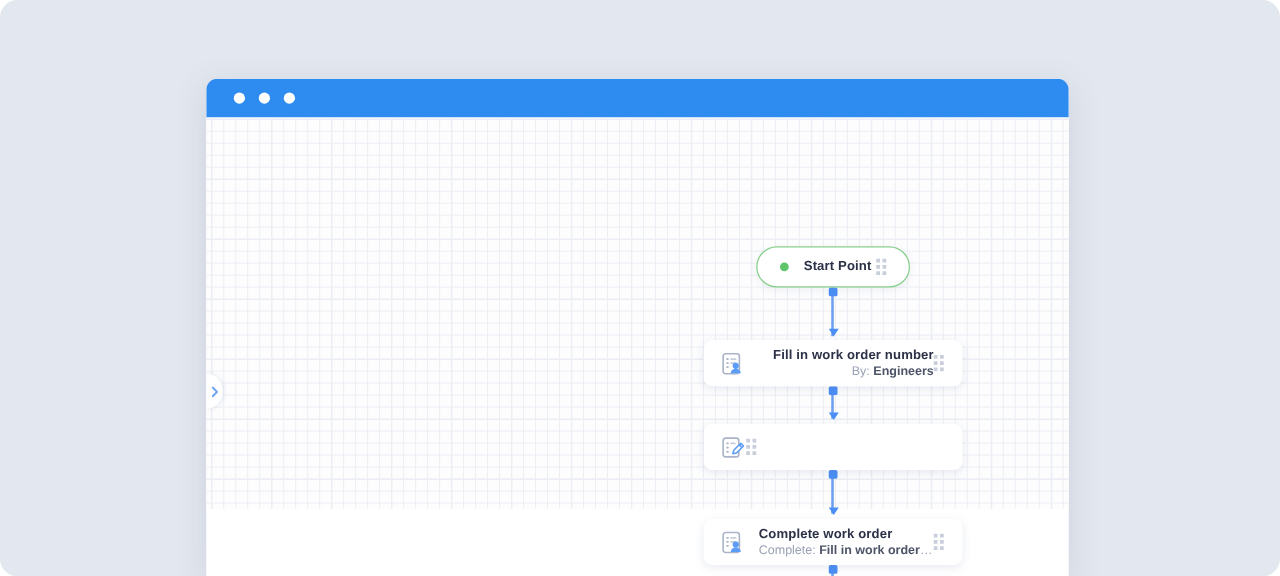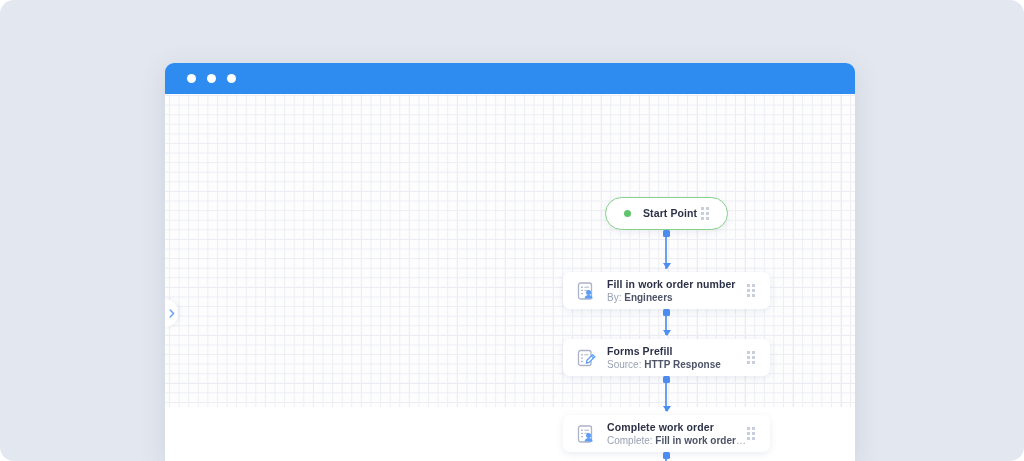--- a/index.html
+++ b/index.html
@@ -146,21 +146,21 @@
     background: #5fc46a;
     margin-left: 18px; flex: 0 0 auto;
   }
   #node-start .title {
     font-size: 10.5px; font-weight: bold; color: #2c3147;
     text-align: left; margin-left: 12px;
     flex: 1 1 auto;
   }
   #node-start .handle { margin-right: 14px; }
 
-  #node-fill     { left: 398px; top: 178px; width: 207px; height: 37px; }
+  #node-fill     { left: 398px; top: 178px; width: 207px; height: 37px; text-align: right; }
   #node-prefill  { left: 398px; top: 245px; width: 207px; height: 37px; }
   #node-complete { left: 398px; top: 321px; width: 207px; height: 37px; align-items: center; }
   .vline {
     position: absolute;
     width: 2px;
     background: #6b9ff0;
     left: 500px;
   }
   .sqdot {
     position: absolute;
@@ -264,27 +264,20 @@
           <svg width="20" height="20" viewBox="0 0 20 20">
             <rect x="2.5" y="2.5" width="12.5" height="15" rx="2" fill="none" stroke="#aab3c8" stroke-width="1.3"></rect>
             <rect x="5" y="6" width="2" height="1.4" rx=".6" fill="#aab3c8"></rect>
             <rect x="8.2" y="6" width="4.4" height="1.4" rx=".6" fill="#c6cddc"></rect>
             <rect x="5" y="9.4" width="2" height="1.4" rx=".6" fill="#aab3c8"></rect>
             <rect x="5" y="12.8" width="2" height="1.4" rx=".6" fill="#aab3c8"></rect>
             <path d="M16.6 6.6l2.2 2.2-5.6 5.6-2.8.6.6-2.8z" fill="#ffffff" stroke="#5b9df7" stroke-width="1.3" stroke-linejoin="round"></path>
             <path d="M15.4 7.9l2.2 2.2" stroke="#5b9df7" stroke-width="1.2"></path>
           </svg>
         </span>
-        <span class="txt">
-          <div class="title">Forms Prefill</div>
-          <div class="sub">
-            <span>Source:</span>
-            <b>HTTP Response</b>
-          </div>
-        </span>
         <span class="handle">
           <i></i>
             <i></i>
             <i></i>
             <i></i>
             <i></i>
             <i></i>
         </span>
       </div>
 

